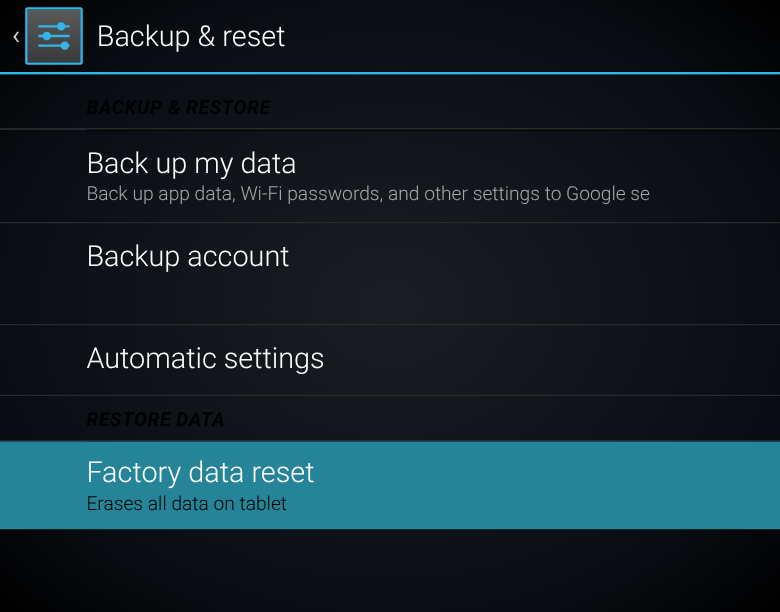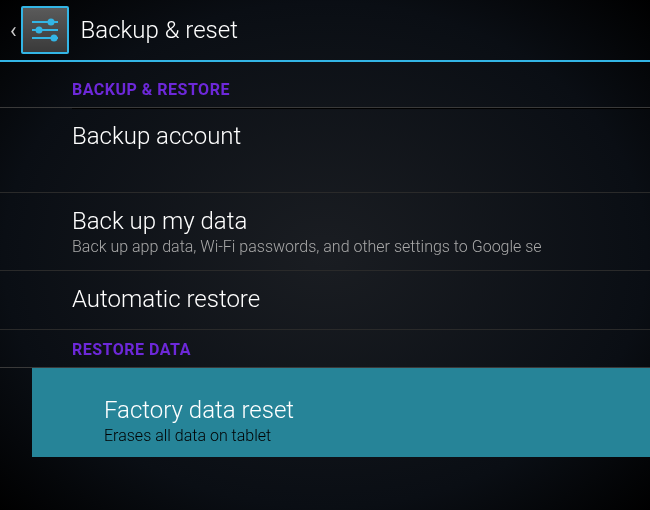--- a/index.html
+++ b/index.html
@@ -44,26 +44,27 @@
       font-size: 24px;
       font-weight: 300;
       color: #ffffff;
     }
     .content {
       padding-top: 8px;
     }
     .section-header {
       font-size: 16px;
       font-weight: 700;
-      color: #6d28d9;
+      color: #000000;
       letter-spacing: 0.5px;
       padding: 10px 0 8px 72px;
       border-bottom: 1px solid #3a3a3a;
       margin-right: 0;
       position: relative;
+      font-style: italic;
     }
     .section-header::after {
       content: "";
       position: absolute;
       bottom: -2px;
       left: 72px;
       right: 0;
       height: 1px;
       background: #000;
     }
@@ -72,23 +73,22 @@
       border-bottom: 1px solid #2a2a2a;
       position: relative;
       cursor: pointer;
     }
     .list-item.tall {
       padding-bottom: 40px;
     }
     .list-item.selected {
       background: #268498;
       border-bottom: none;
-      padding-top: 28px;
+      padding-top: 12px;
       padding-bottom: 12px;
-      margin-left: 32px;
     }
     .item-title {
       font-size: 24px;
       font-weight: 300;
       color: #ffffff;
       margin-bottom: 2px;
     }
     .item-subtitle {
       font-size: 16px;
       font-weight: 300;
@@ -114,31 +114,31 @@
       <circle cx="27" cy="26" r="3.5" fill="#33b5e5"></circle>
     </svg>
   </div>
   <div class="header-title">Backup &amp; reset</div>
 </div>
 
 <div class="content">
 
   <div class="section-header">BACKUP &amp; RESTORE</div>
 
+  <div class="list-item">
+    <div class="item-title">Back up my data</div>
+    <div class="item-subtitle">Back up app data, Wi-Fi passwords, and other settings to Google se</div>
+  </div>
+
   <div class="list-item tall">
     <div class="item-title">Backup account</div>
   </div>
 
   <div class="list-item">
-    <div class="item-title">Back up my data</div>
-    <div class="item-subtitle">Back up app data, Wi-Fi passwords, and other settings to Google se</div>
-  </div>
-
-  <div class="list-item">
-    <div class="item-title">Automatic restore</div>
+    <div class="item-title">Automatic settings</div>
   </div>
 
   <div class="section-header">RESTORE DATA</div>
 
   <div class="list-item selected">
     <div class="item-title">Factory data reset</div>
     <div class="item-subtitle">Erases all data on tablet</div>
   </div>
 
 </div>

